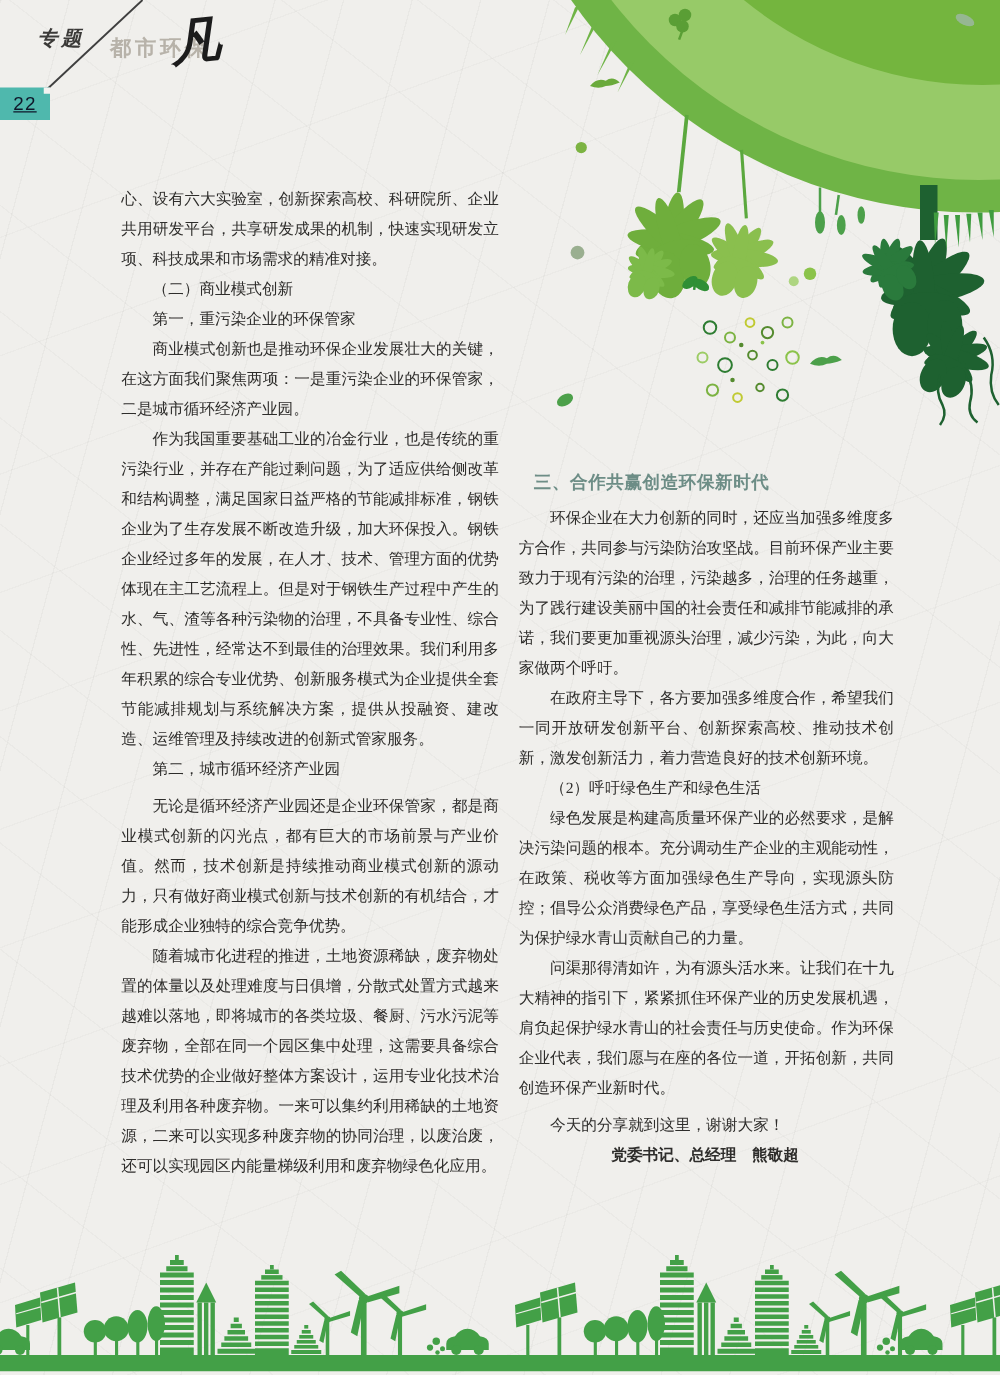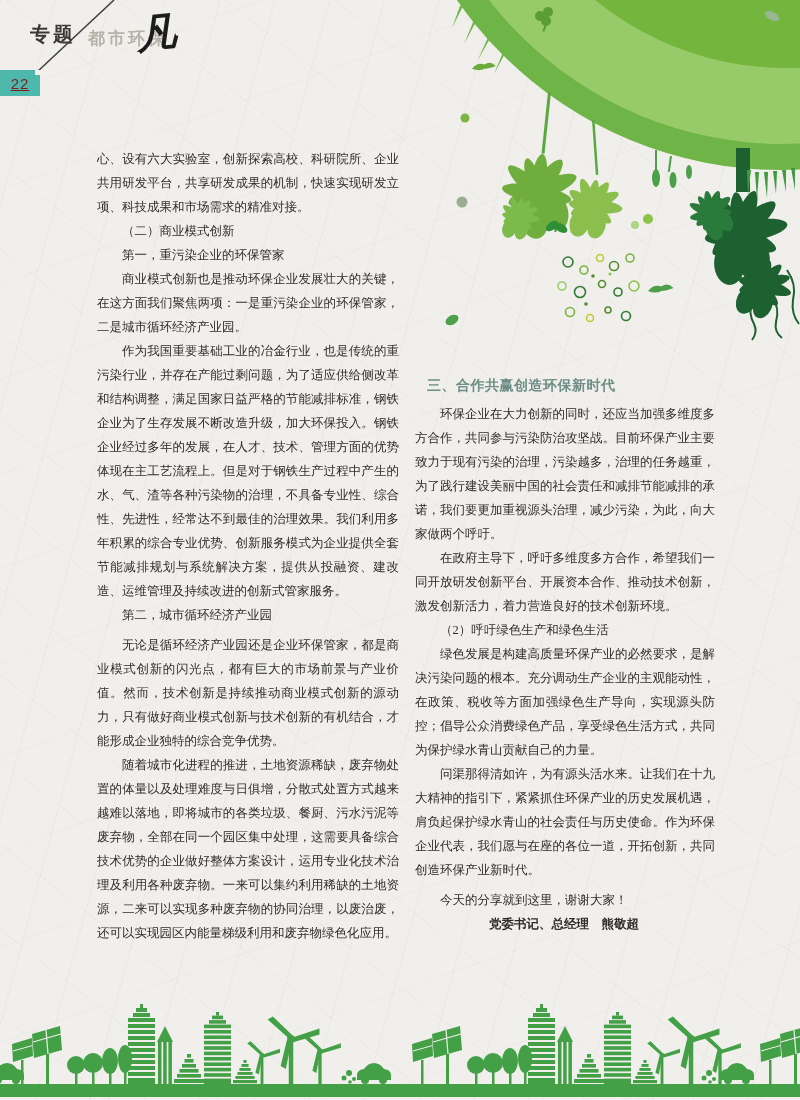--- a/index.html
+++ b/index.html
@@ -10,29 +10,29 @@
       repeating-linear-gradient(105deg, rgba(110,110,104,0.055) 0 1px, transparent 1px 53px),
       repeating-linear-gradient(38deg,  rgba(110,110,104,0.045) 0 1px, transparent 1px 67px),
       repeating-linear-gradient(160deg, rgba(110,110,104,0.04)  0 1px, transparent 1px 89px);
     font-family:"Liberation Serif","DejaVu Serif",serif;
     color:#2e2d2b;
   }
   .abs{position:absolute;}
   
   .section-label{
     left:30px;top:21px;font-family:"Liberation Sans","DejaVu Sans",sans-serif;
-    font-weight:bold;font-size:20px;letter-spacing:3px;color:#3b3a38;
+    font-weight:bold;font-size:16px;letter-spacing:3px;color:#3b3a38;font-style:italic;
   }
   .hdr-line{left:28px;top:0;}
   .pagenum-box{
     left:0;top:70px;width:40px;height:26px;background:#4fb8ad;
     display:flex;align-items:center;justify-content:center;
   }
   .pagenum{
-    color:#7f1d1d;font-family:"Liberation Sans","DejaVu Sans",sans-serif;
+    color:#0f172a;font-family:"Liberation Sans","DejaVu Sans",sans-serif;
     font-size:15px;letter-spacing:1px;text-decoration:underline;
   }
   .pagenum-notch{position:absolute;top:0;right:0;width:5px;height:5px;background:#f4f3f1;}
   .magazine-name{
     left:88px;top:27px;font-size:17px;letter-spacing:3px;color:#b7b2a9;font-weight:bold;
   }
   .logo-glyph{
     left:136px;top:6px;font-size:40px;font-weight:bold;color:#1c1c1c;
     transform:rotate(-6deg);font-style:italic;
   }
@@ -190,21 +190,21 @@
     <p class="indent">商业模式创新也是推动环保企业发展壮大的关键，在这方面我们聚焦两项：一是重污染企业的环保管家，二是城市循环经济产业园。</p>
     <p class="indent">作为我国重要基础工业的冶金行业，也是传统的重污染行业，并存在产能过剩问题，为了适应供给侧改革和结构调整，满足国家日益严格的节能减排标准，钢铁企业为了生存发展不断改造升级，加大环保投入。钢铁企业经过多年的发展，在人才、技术、管理方面的优势体现在主工艺流程上。但是对于钢铁生产过程中产生的水、气、渣等各种污染物的治理，不具备专业性、综合性、先进性，经常达不到最佳的治理效果。我们利用多年积累的综合专业优势、创新服务模式为企业提供全套节能减排规划与系统解决方案，提供从投融资、建改造、运维管理及持续改进的创新式管家服务。</p>
     <p class="indent">第二，城市循环经济产业园</p>
     <p class="indent gap">无论是循环经济产业园还是企业环保管家，都是商业模式创新的闪光点，都有巨大的市场前景与产业价值。然而，技术创新是持续推动商业模式创新的源动力，只有做好商业模式创新与技术创新的有机结合，才能形成企业独特的综合竞争优势。</p>
     <p class="indent">随着城市化进程的推进，土地资源稀缺，废弃物处置的体量以及处理难度与日俱增，分散式处置方式越来越难以落地，即将城市的各类垃圾、餐厨、污水污泥等废弃物，全部在同一个园区集中处理，这需要具备综合技术优势的企业做好整体方案设计，运用专业化技术治理及利用各种废弃物。一来可以集约利用稀缺的土地资源，二来可以实现多种废弃物的协同治理，以废治废，还可以实现园区内能量梯级利用和废弃物绿色化应用。</p>
   </div>
 
   <div class="abs col col-right">
     <h3 class="col-heading">三、合作共赢创造环保新时代</h3>
     <p class="indent">环保企业在大力创新的同时，还应当加强多维度多方合作，共同参与污染防治攻坚战。目前环保产业主要致力于现有污染的治理，污染越多，治理的任务越重，为了践行建设美丽中国的社会责任和减排节能减排的承诺，我们要更加重视源头治理，减少污染，为此，向大家做两个呼吁。</p>
-    <p class="indent">在政府主导下，呼吁多维度多方合作，希望我们一同开放研发创新平台、开展资本合作、推动技术创新，激发创新活力，着力营造良好的技术创新环境。</p>
+    <p class="indent">在政府主导下，各方要加强多维度合作，希望我们一同开放研发创新平台、创新探索高校、推动技术创新，激发创新活力，着力营造良好的技术创新环境。</p>
     <p class="indent">（2）呼吁绿色生产和绿色生活</p>
     <p class="indent">绿色发展是构建高质量环保产业的必然要求，是解决污染问题的根本。充分调动生产企业的主观能动性，在政策、税收等方面加强绿色生产导向，实现源头防控；倡导公众消费绿色产品，享受绿色生活方式，共同为保护绿水青山贡献自己的力量。</p>
     <p class="indent">问渠那得清如许，为有源头活水来。让我们在十九大精神的指引下，紧紧抓住环保产业的历史发展机遇，肩负起保护绿水青山的社会责任与历史使命。作为环保企业代表，我们愿与在座的各位一道，开拓创新，共同创造环保产业新时代。</p>
     <p class="indent gap">今天的分享就到这里，谢谢大家！</p>
     <p class="signature">党委书记、总经理　熊敬超</p>
   </div>
 
   <svg class="abs skyline" width="800" height="96" viewBox="0 0 800 96" fill="#43a047">
     <defs>
       <g id="car">

